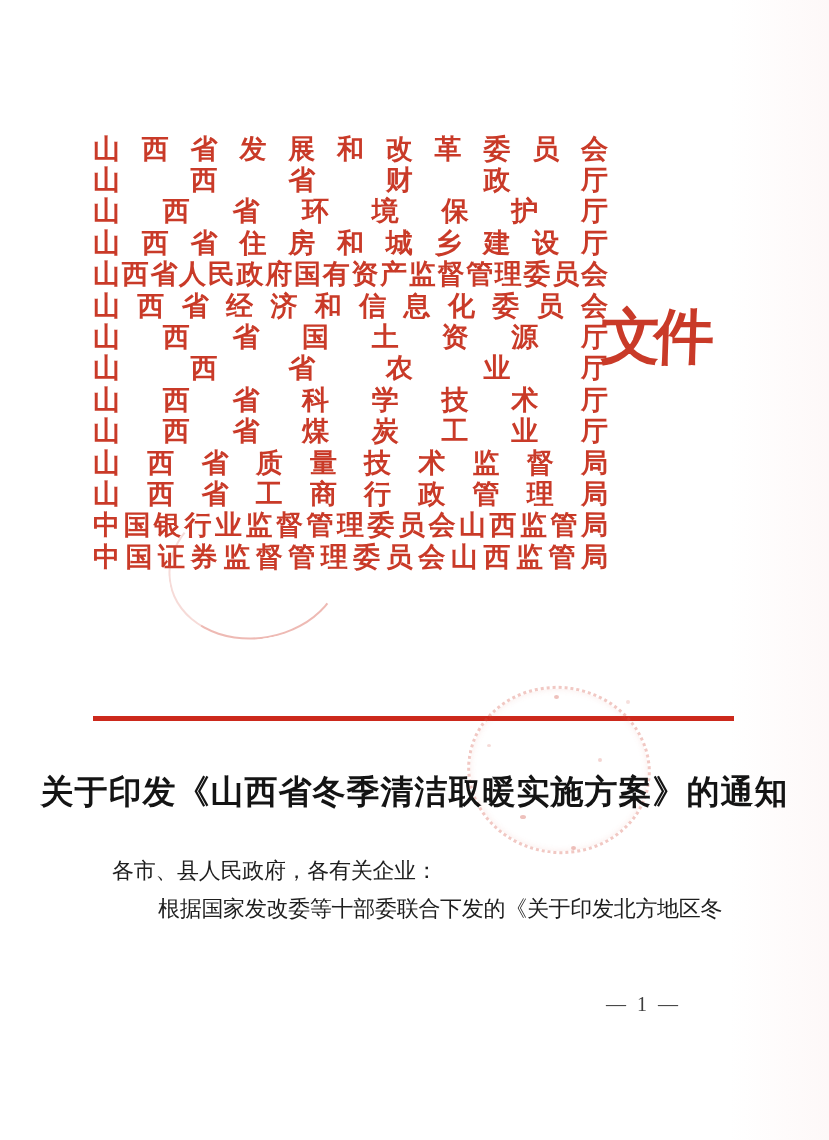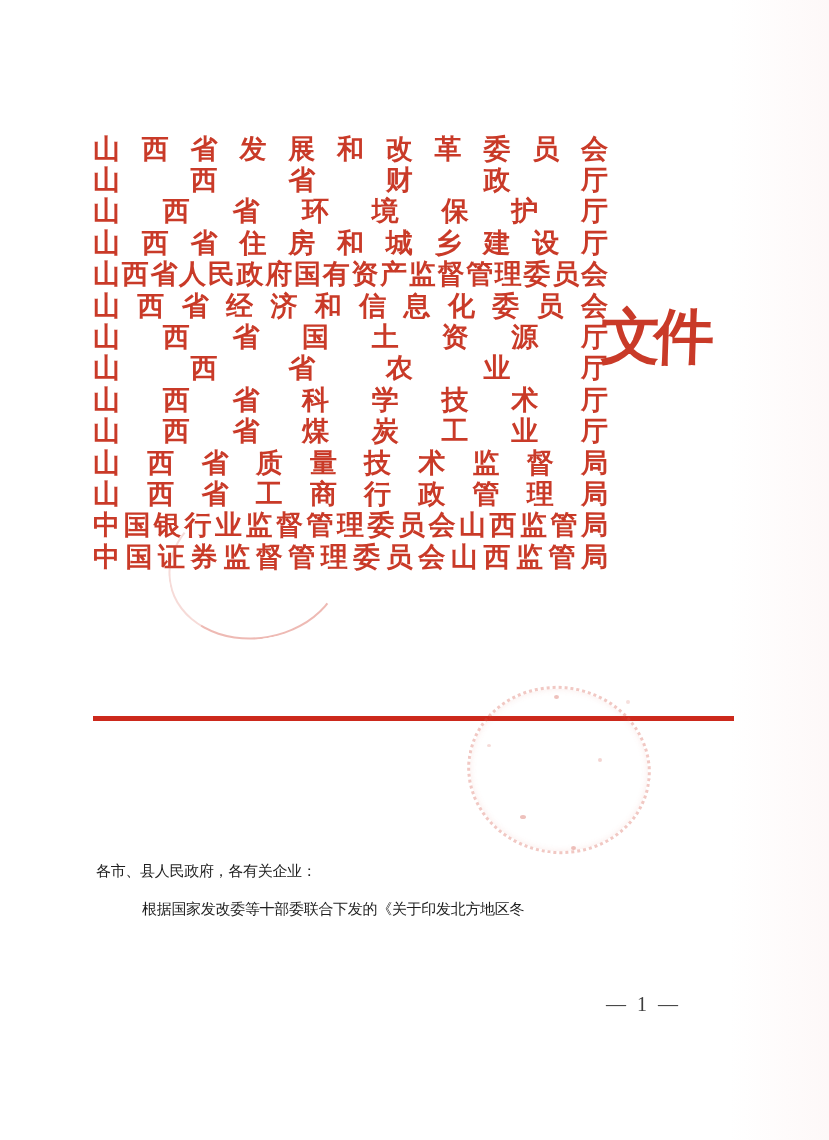--- a/index.html
+++ b/index.html
@@ -47,22 +47,22 @@
     background:var(--line-red);
   }
   
   .doc-title{
     position:absolute;left:0;top:770px;width:829px;margin:0;
     text-align:center;font-size:33px;font-weight:900;color:#141414;
     letter-spacing:1px;
   }
   
   .body-block{
-    position:absolute;left:96px;top:852px;width:640px;
-    font-size:15px;color:var(--ink);letter-spacing:-0.3px;
+    position:absolute;left:112px;top:852px;width:640px;
+    font-size:22px;color:var(--ink);letter-spacing:-0.3px;
   }
   .body-line{
     height:38px;line-height:38px;white-space:nowrap;
   }
   .body-line.indent{padding-left:46px;}
   
   .page-number{
     position:absolute;left:606px;top:993px;
     font-size:20px;color:#3d3d3d;letter-spacing:3px;
   }
@@ -282,20 +282,21 @@
 
   <div class="stamp-circle"></div>
   <div class="stamp-arc"></div>
   <div class="speck" style="left:554px;top:695px;width:5px;height:4px;"></div>
   <div class="speck" style="left:598px;top:758px;width:4px;height:4px;opacity:.7;"></div>
   <div class="speck" style="left:520px;top:815px;width:6px;height:4px;"></div>
   <div class="speck" style="left:487px;top:744px;width:4px;height:3px;opacity:.6;"></div>
   <div class="speck" style="left:571px;top:846px;width:5px;height:4px;"></div>
   <div class="speck" style="left:626px;top:700px;width:4px;height:4px;opacity:.5;"></div>
 
+  <h1 class="doc-title">关于印发《山西省冬季清洁取暖实施方案》的通知</h1>
 
   <div class="body-block">
     <div class="body-line">各市、县人民政府，各有关企业：</div>
     <div class="body-line indent">根据国家发改委等十部委联合下发的《关于印发北方地区冬</div>
   </div>
 
   <div class="page-number">— 1 —</div>
 
 </div>
 

